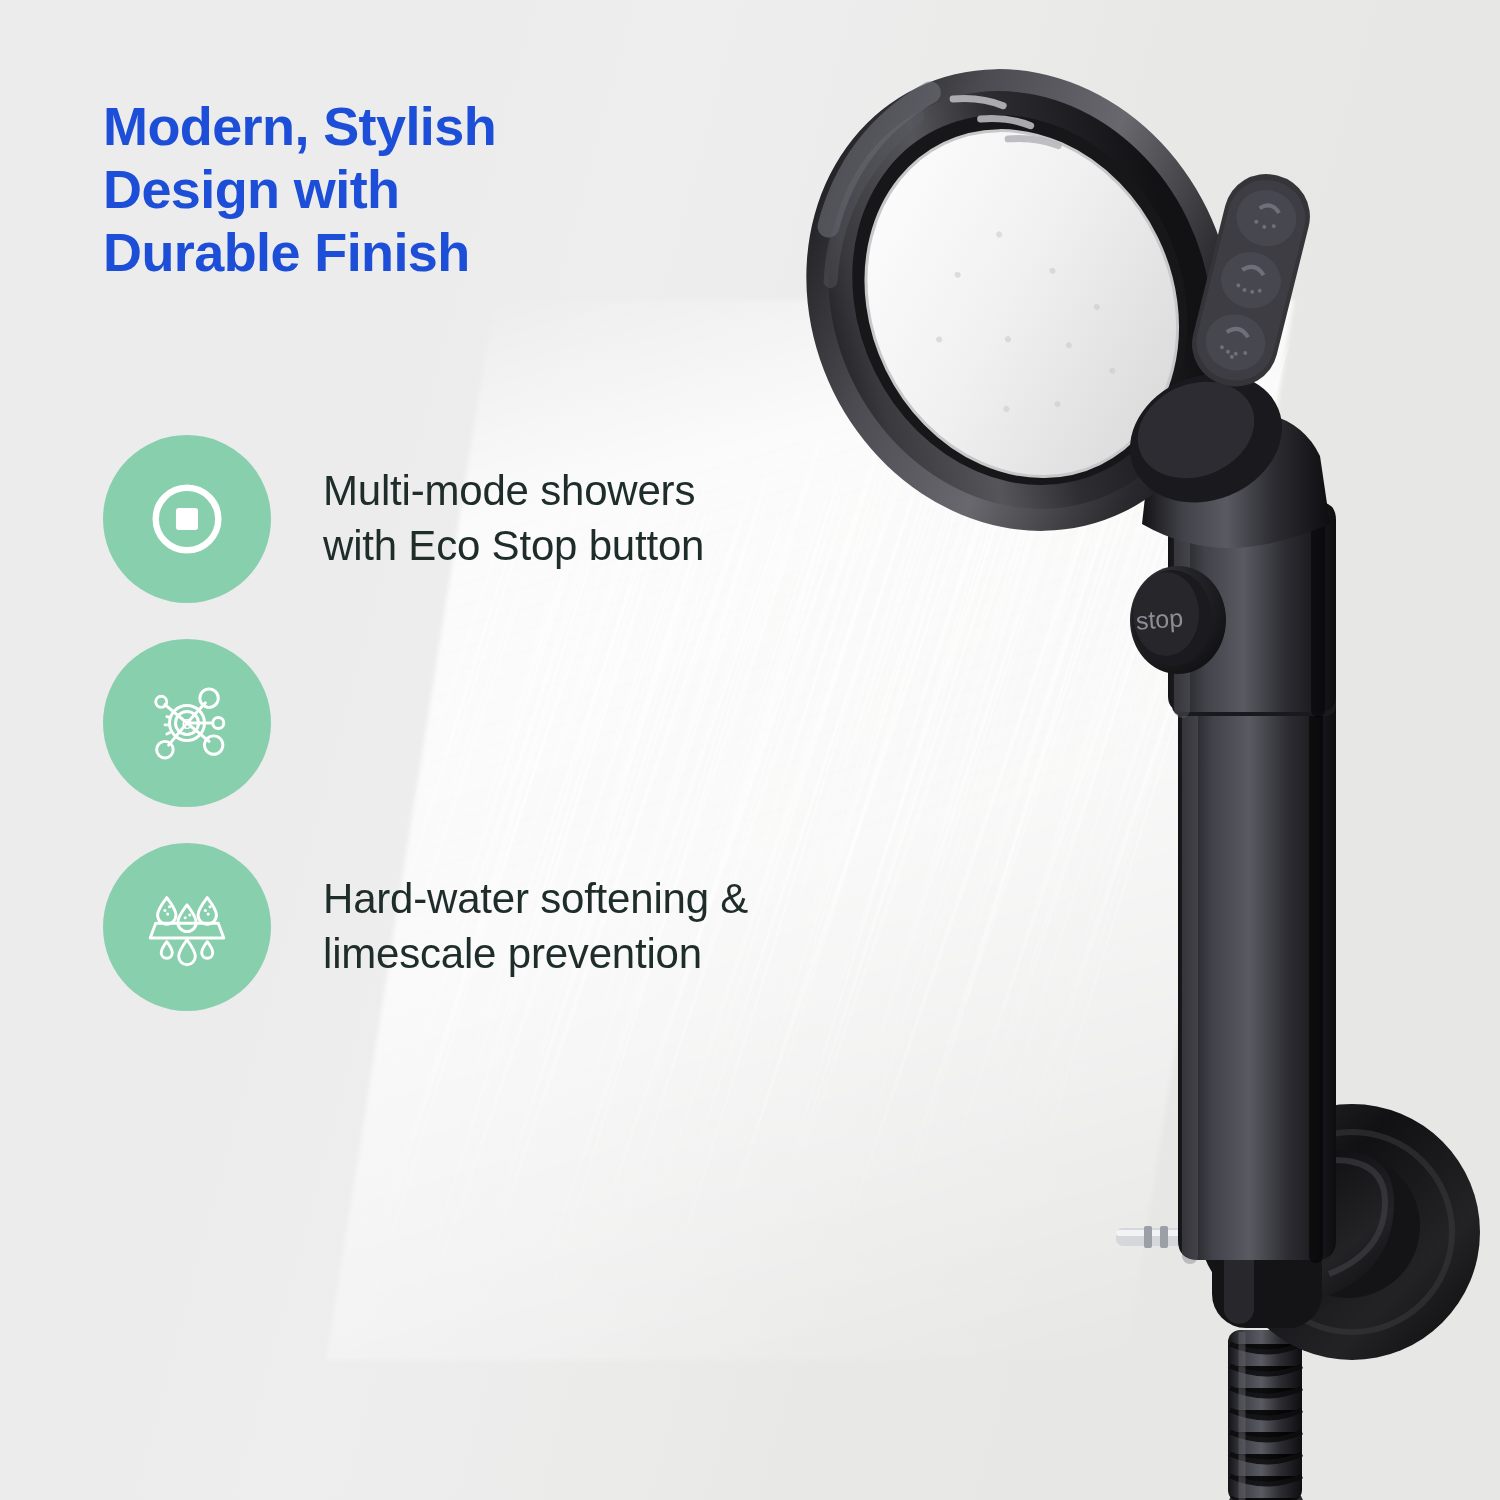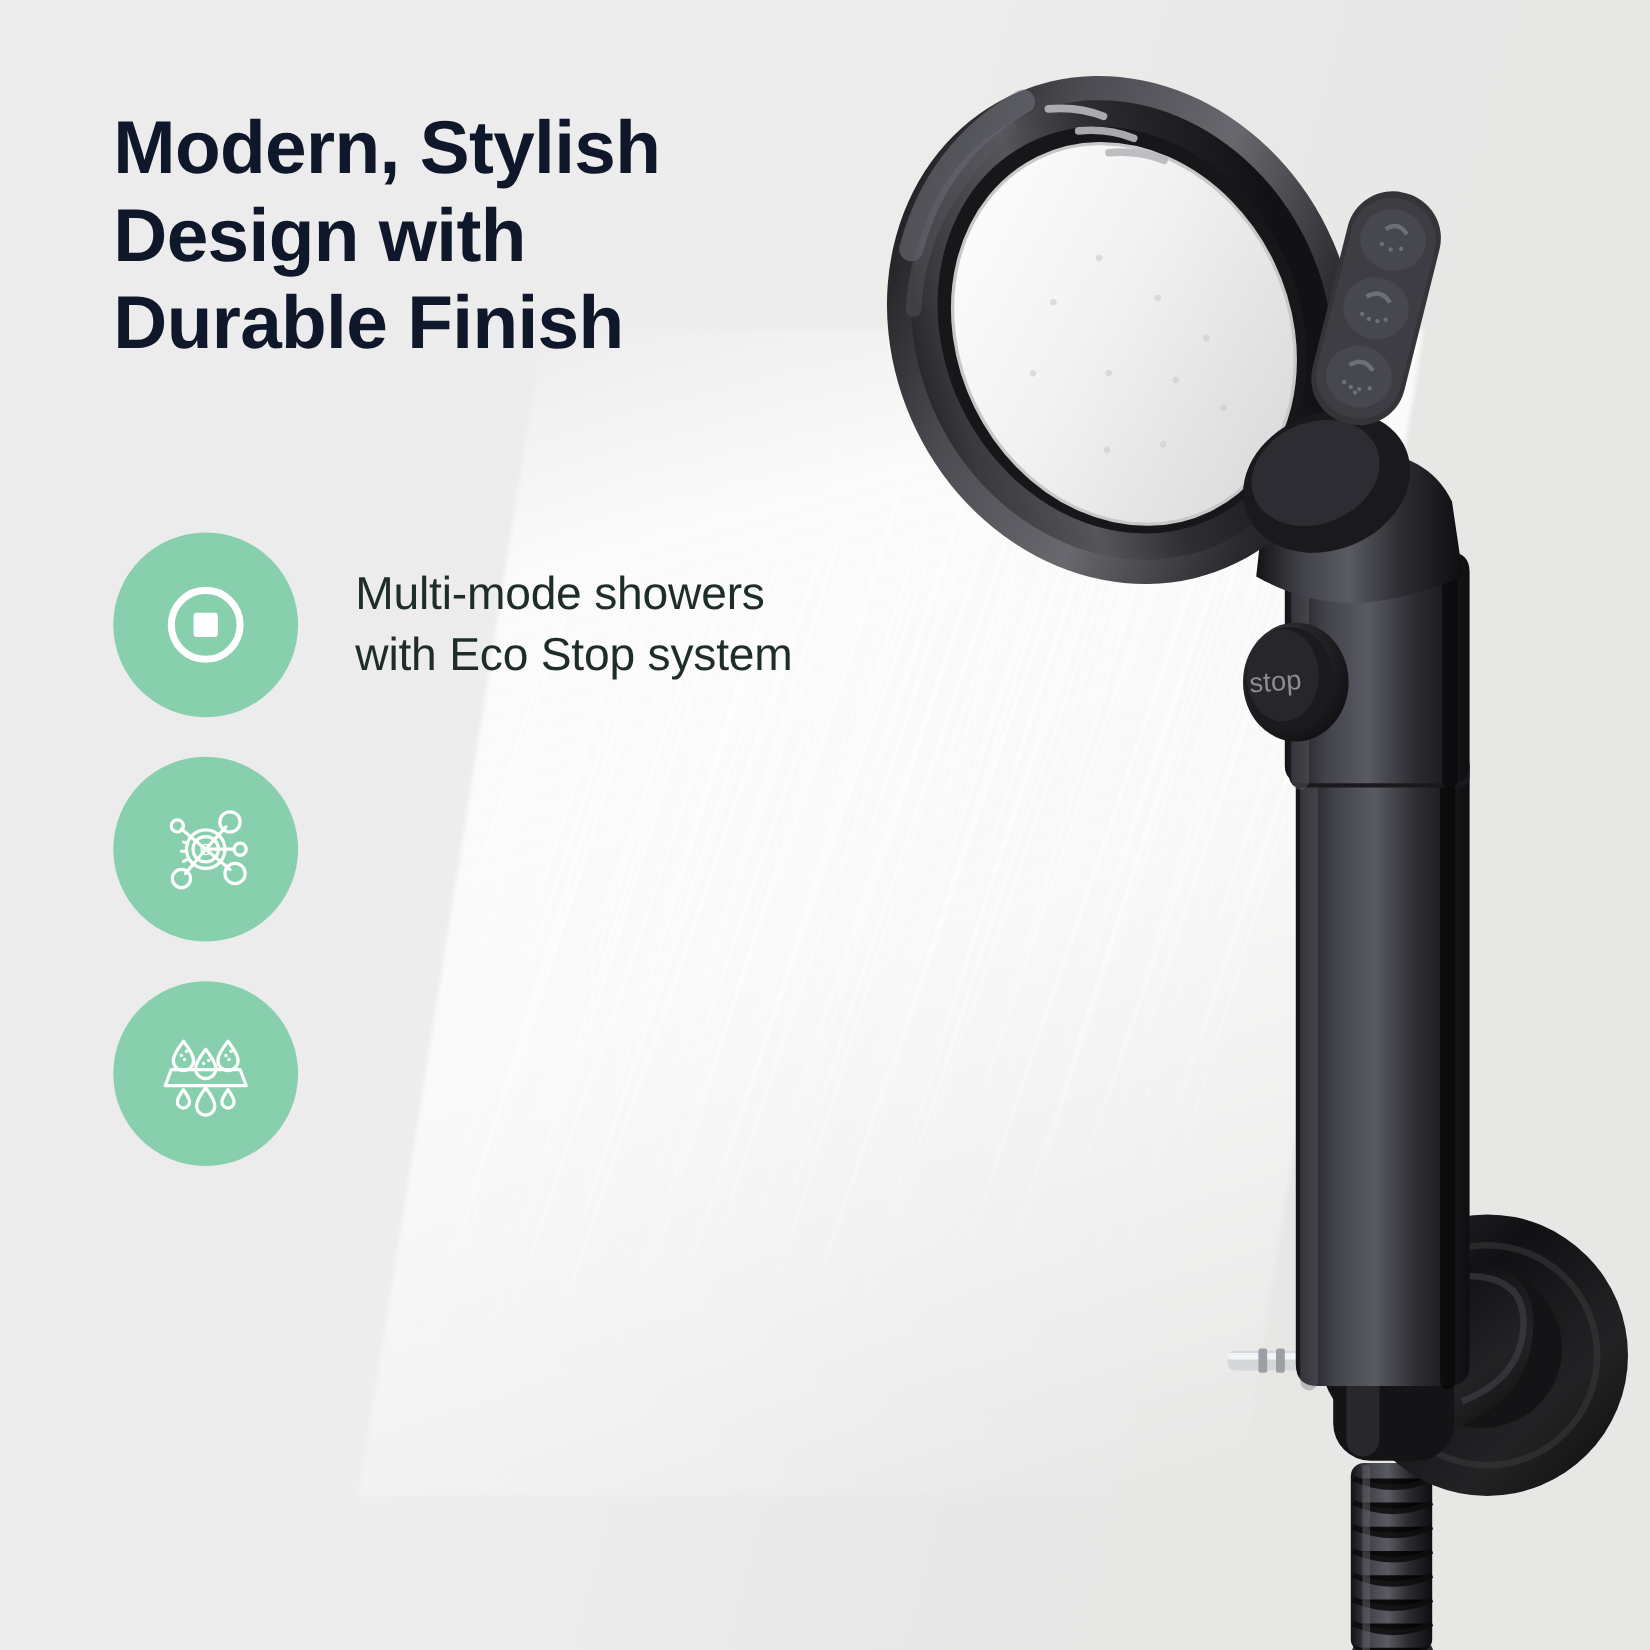--- a/index.html
+++ b/index.html
@@ -60,24 +60,24 @@
   
   .product { position:absolute; z-index:6; left:0; top:0; width:1500px; height:1500px; pointer-events:none; }
 
   
   .content {
     position:absolute; z-index:10;
     left:0; top:0; width:1040px; height:1500px;
     padding:95px 0 0 103px;
   }
   .headline {
-    font-size:68px;
+    font-size:54px;
     line-height:1.17;
     font-weight:bold;
-    color:#0f172a;
+    color:#1d4ed8;
     letter-spacing:-0.6px;
     max-width:640px;
     white-space:pre-line;
   }
 
   .features {
     margin-top:150px;
     display:flex;
     flex-direction:column;
     gap:36px;
@@ -547,21 +547,21 @@
     <div class="features">
 
       <div class="feature">
         <div class="badge">
           <svg viewBox="0 0 100 100">
             <circle cx="50" cy="50" r="34" fill="none" stroke="#ffffff" stroke-width="7"></circle>
             <rect x="38" y="38" width="24" height="24" rx="3" fill="#ffffff"></rect>
           </svg>
         </div>
         <div class="feature-text">Multi-mode showers
-with Eco Stop system</div>
+with Eco Stop button</div>
       </div>
 
       <div class="feature">
         <div class="badge">
           <svg viewBox="0 0 100 100" fill="none" stroke="#ffffff" stroke-width="3.2" stroke-linecap="round">
 
             <line x1="50" y1="50" x2="70" y2="28"></line>
             <line x1="50" y1="50" x2="78" y2="50"></line>
             <line x1="50" y1="50" x2="74" y2="70"></line>
             <line x1="50" y1="50" x2="26" y2="30"></line>
@@ -605,17 +605,19 @@
             <g fill="#ffffff" stroke="none">
               <circle cx="48" cy="40" r="1.7"></circle>
                 <circle cx="53" cy="37" r="1.7"></circle>
             </g>
 
             <path d="M28 66 q-6 8 -6 12 a6 6 0 0 0 12 0 q0 -4 -6 -12 z"></path>
             <path d="M72 66 q-6 8 -6 12 a6 6 0 0 0 12 0 q0 -4 -6 -12 z"></path>
             <path d="M50 64 q-9 12 -9 18 a9 9 0 0 0 18 0 q0 -6 -9 -18 z"></path>
           </svg>
         </div>
+        <div class="feature-text">Hard-water softening &amp;
+limescale prevention</div>
       </div>
 
     </div>
   </div>
 </div>
 
 </body></html>

